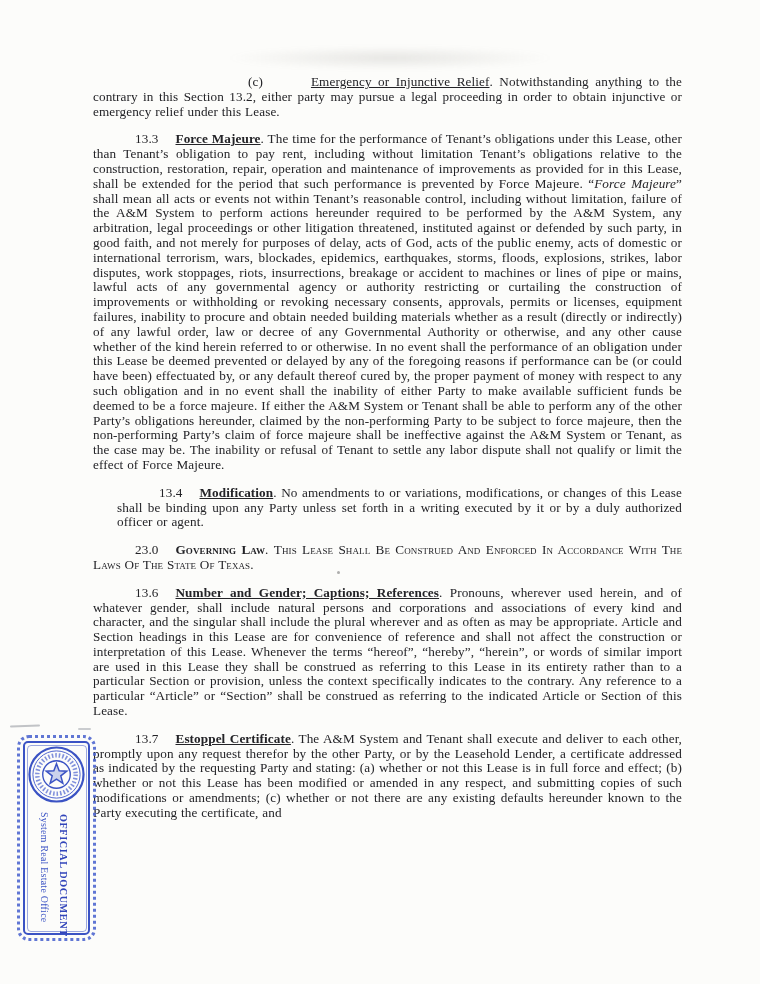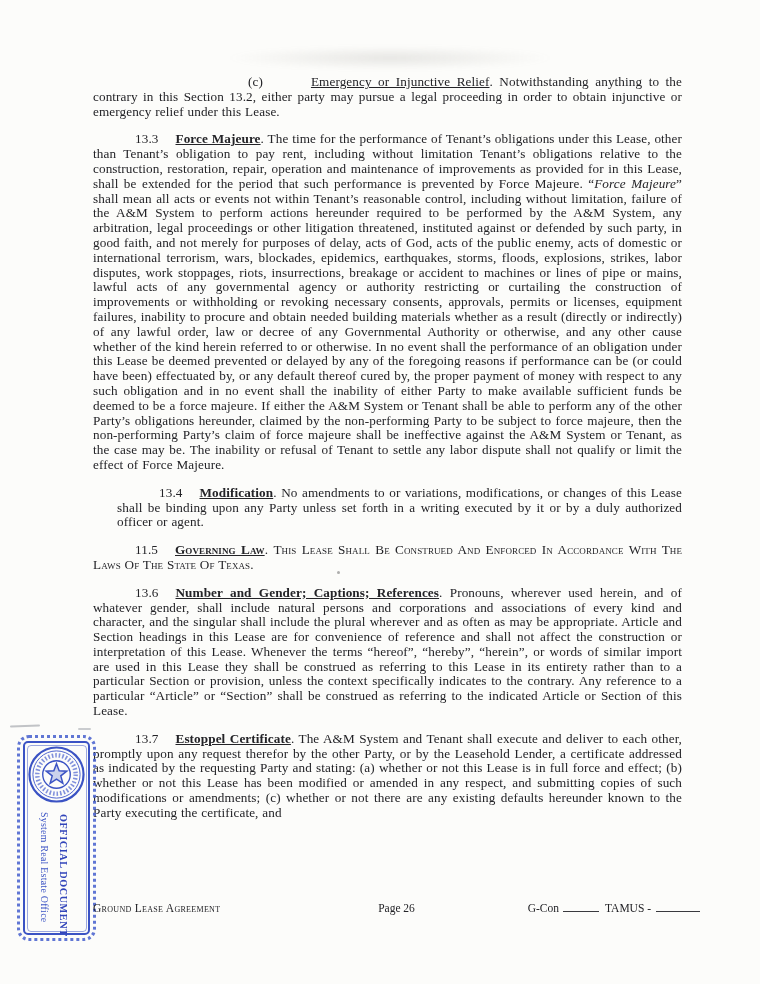--- a/index.html
+++ b/index.html
@@ -19,21 +19,21 @@
     font-size:13.2px; line-height:14.8px;
     text-align:justify;
     letter-spacing:0.1px;
     word-spacing:0.4px;
   }
   .gap { display:inline-block; height:1px; }
   .r-u   { text-decoration:underline; }
   .r-bu  { font-weight:bold; text-decoration:underline; }
   .r-i   { font-style:italic; }
   .r-sc  { font-variant:small-caps;margin-top:44px; }
-  .r-scbu{ font-variant:small-caps; font-weight:bold; text-decoration:underline; }
+  .r-scbu{ font-variant:small-caps; font-weight:bold; }
 
   
   .footer {
     position:absolute; left:93px; top:901px; width:607px;
     display:flex; align-items:baseline;
     font-size:11.5px;
   }
   .footer-left  { flex:1; font-variant:small-caps; letter-spacing:0.3px; }
   .footer-center{ flex:0 0 auto; }
   .footer-right { flex:1; text-align:right; white-space:nowrap; }
@@ -96,42 +96,37 @@
 <body>
 
 <div class="page">
 
   <div class="smudge-top"></div>
 
   <div class="doc" id="doc-body">
       <p class="para" style="text-indent: 155px;"><span>(c)</span><span class="gap" style="width: 48px;"></span><span class="r-u">Emergency or Injunctive Relief</span><span>. Notwithstanding anything to the contrary in this Section 13.2, either party may pursue a legal proceeding in order to obtain injunctive or emergency relief under this Lease.</span></p>
       <p class="para" style="text-indent: 42px;"><span>13.3</span><span class="gap" style="width: 17px;"></span><span class="r-bu">Force Majeure</span><span>. The time for the performance of Tenant’s obligations under this Lease, other than Tenant’s obligation to pay rent, including without limitation Tenant’s obligations relative to the construction, restoration, repair, operation and maintenance of improvements as provided for in this Lease, shall be extended for the period that such performance is prevented by Force Majeure. “</span><span class="r-i">Force Majeure</span><span>” shall mean all acts or events not within Tenant’s reasonable control, including without limitation, failure of the A&amp;M System to perform actions hereunder required to be performed by the A&amp;M System, any arbitration, legal proceedings or other litigation threatened, instituted against or defended by such party, in good faith, and not merely for purposes of delay, acts of God, acts of the public enemy, acts of domestic or international terrorism, wars, blockades, epidemics, earthquakes, storms, floods, explosions, strikes, labor disputes, work stoppages, riots, insurrections, breakage or accident to machines or lines of pipe or mains, lawful acts of any governmental agency or authority restricting or curtailing the construction of improvements or withholding or revoking necessary consents, approvals, permits or licenses, equipment failures, inability to procure and obtain needed building materials whether as a result (directly or indirectly) of any lawful order, law or decree of any Governmental Authority or otherwise, and any other cause whether of the kind herein referred to or otherwise. In no event shall the performance of an obligation under this Lease be deemed prevented or delayed by any of the foregoing reasons if performance can be (or could have been) effectuated by, or any default thereof cured by, the proper payment of money with respect to any such obligation and in no event shall the inability of either Party to make available sufficient funds be deemed to be a force majeure. If either the A&amp;M System or Tenant shall be able to perform any of the other Party’s obligations hereunder, claimed by the non-performing Party to be subject to force majeure, then the non-performing Party’s claim of force majeure shall be ineffective against the A&amp;M System or Tenant, as the case may be. The inability or refusal of Tenant to settle any labor dispute shall not qualify or limit the effect of Force Majeure.</span></p>
       <p class="para" style="text-indent: 42px; margin-left: 24px;"><span>13.4</span><span class="gap" style="width: 17px;"></span><span class="r-bu">Modification</span><span>. No amendments to or variations, modifications, or changes of this Lease shall be binding upon any Party unless set forth in a writing executed by it or by a duly authorized officer or agent.</span></p>
-      <p class="para" style="text-indent: 42px;"><span>11.5</span><span class="gap" style="width: 17px;"></span><span class="r-scbu">Governing Law</span><span>.  </span><span class="r-sc">This Lease Shall Be Construed And Enforced In Accordance With The Laws Of The State Of Texas.</span></p>
+      <p class="para" style="text-indent: 42px;"><span>23.0</span><span class="gap" style="width: 17px;"></span><span class="r-scbu">Governing Law</span><span>.  </span><span class="r-sc">This Lease Shall Be Construed And Enforced In Accordance With The Laws Of The State Of Texas.</span></p>
       <p class="para" style="text-indent: 42px;"><span>13.6</span><span class="gap" style="width: 17px;"></span><span class="r-bu">Number and Gender; Captions; References</span><span>. Pronouns, wherever used herein, and of whatever gender, shall include natural persons and corporations and associations of every kind and character, and the singular shall include the plural wherever and as often as may be appropriate. Article and Section headings in this Lease are for convenience of reference and shall not affect the construction or interpretation of this Lease. Whenever the terms “hereof”, “hereby”, “herein”, or words of similar import are used in this Lease they shall be construed as referring to this Lease in its entirety rather than to a particular Section or provision, unless the context specifically indicates to the contrary. Any reference to a particular “Article” or “Section” shall be construed as referring to the indicated Article or Section of this Lease.</span></p>
       <p class="para" style="text-indent: 42px;"><span>13.7</span><span class="gap" style="width: 17px;"></span><span class="r-bu">Estoppel Certificate</span><span>. The A&amp;M System and Tenant shall execute and deliver to each other, promptly upon any request therefor by the other Party, or by the Leasehold Lender, a certificate addressed as indicated by the requesting Party and stating: (a) whether or not this Lease is in full force and effect; (b) whether or not this Lease has been modified or amended in any respect, and submitting copies of such modifications or amendments; (c) whether or not there are any existing defaults hereunder known to the Party executing the certificate, and</span></p>
     </div>
 
   <div class="stamp">
     <div class="stamp-scallop"></div>
     <div class="stamp-frame"></div>
     <svg class="stamp-seal" viewBox="0 0 60 60">
       <circle cx="30" cy="30" r="27.5" fill="none" stroke="#3b53c4" stroke-width="2.2"></circle>
       <circle cx="30" cy="30" r="24" fill="none" stroke="#4c63cf" stroke-width="1"></circle>
       <circle cx="30" cy="30" r="19.5" fill="none" stroke="#4c63cf" stroke-width="4.5" stroke-dasharray="1.6 2" opacity="0.7"></circle>
       <circle cx="30" cy="30" r="14" fill="none" stroke="#3b53c4" stroke-width="1.4"></circle>
       <polygon points="30,19 32.7,26.28 40.46,26.6 34.37,31.42 36.47,38.9 30,34.6 23.53,38.9 25.63,31.42 19.54,26.6 27.3,26.28" fill="rgba(59,83,196,0.25)" stroke="#3b53c4" stroke-width="1.5"></polygon>
     </svg>
     <span class="stamp-line1">System Real Estate Office</span>
     <span class="stamp-line2">OFFICIAL DOCUMENT</span>
   </div>
 
-  <div class="footer">
-    <span class="footer-left">Ground Lease Agreement</span>
-    <span class="footer-center">Page 26</span>
-    <span class="footer-right"><span>G-Con</span><span class="blank-line blank-gcon"></span><span>TAMUS -</span><span class="blank-line blank-tamus"></span></span>
-  </div>
 
   <div class="artifact-dash1"></div>
   <div class="artifact-dash2"></div>
   <div class="artifact-dot"></div>
 
 </div>
 
 </body></html>

